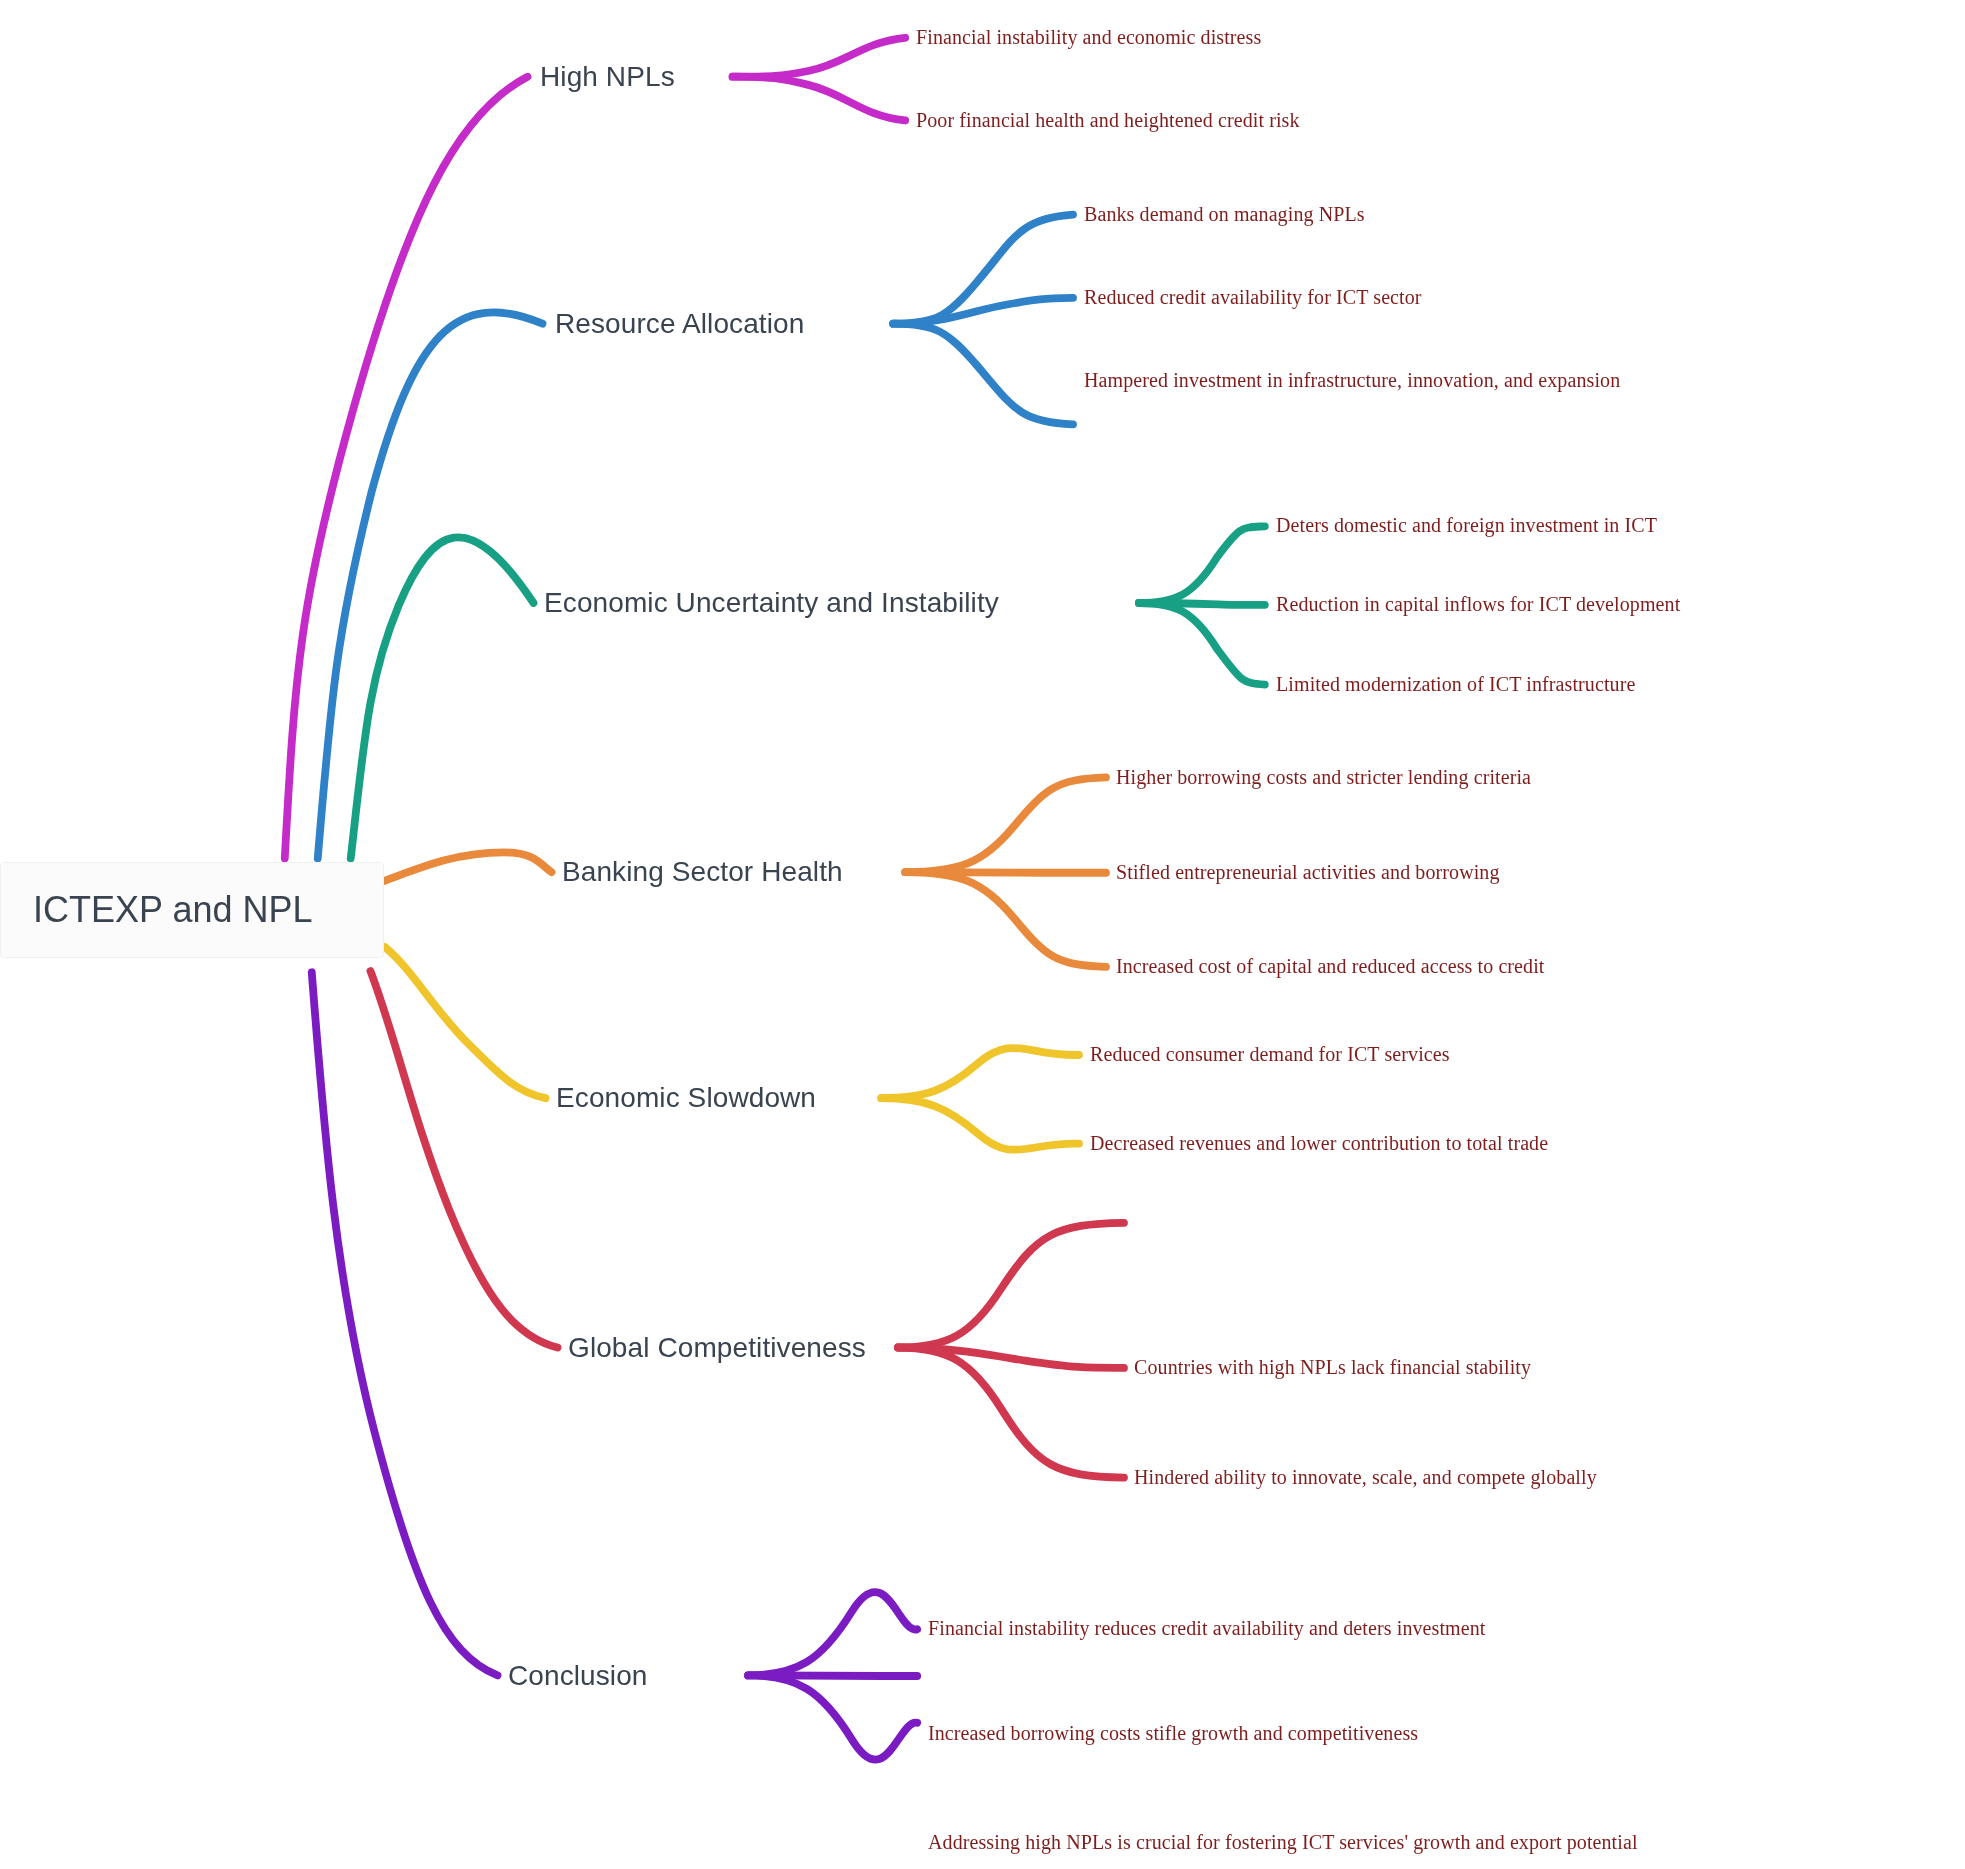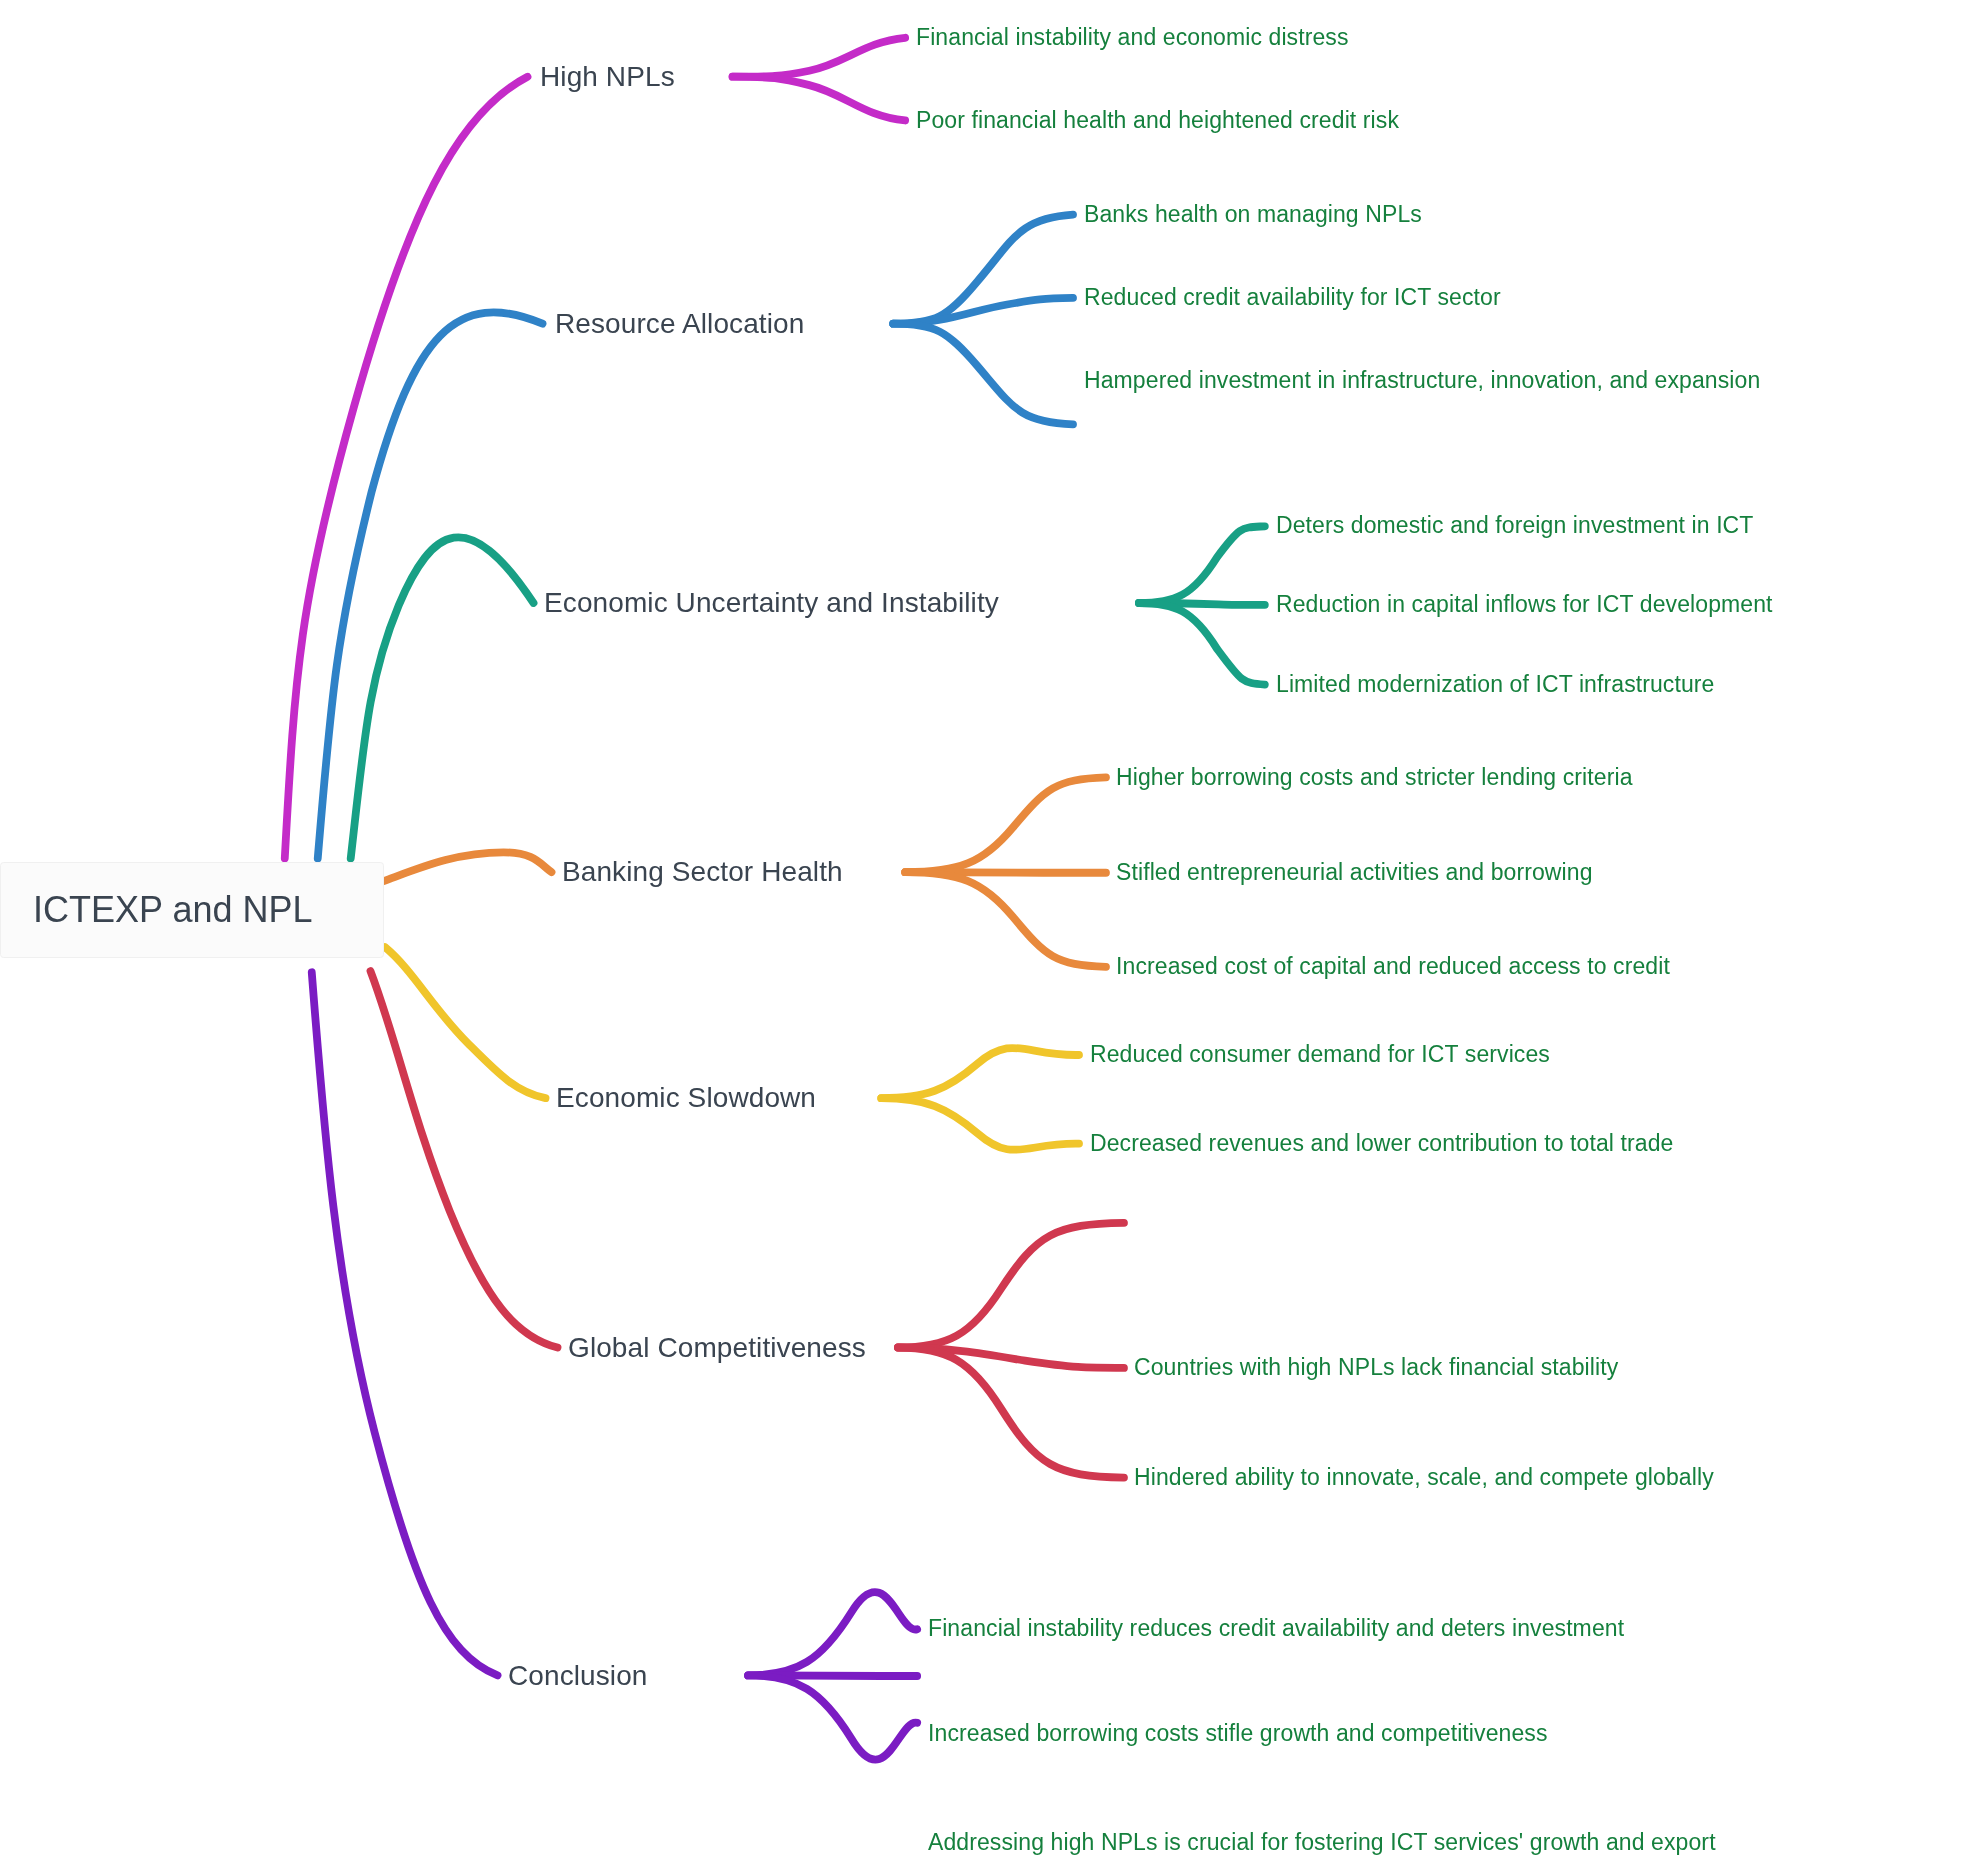--- a/index.html
+++ b/index.html
@@ -26,24 +26,25 @@
   .node-label {
     position: absolute;
     color: #3a4450;
     font-size: 28px;
     line-height: 42px;
     white-space: nowrap;
     letter-spacing: 0.1px;
   }
   .leaf-label {
     position: absolute;
-    color: #15803d;
-    font-size: 23px;
+    color: #7f1d1d;
+    font-size: 20px;
     line-height: 40px;
     letter-spacing: 0.1px;
+    font-family: Liberation Serif, serif;
   }
   .root-box {
     position: absolute;
     left: 0px;
     top: 862px;
     width: 384px;
     height: 96px;
     background: #fbfbfb;
     border: 1.2px solid #f0f0f0;
     border-radius: 3.6px;
@@ -104,21 +105,21 @@
 
   <div class="root-box">
     <span class="root-text">ICTEXP and NPL</span>
   </div>
 
   <div class="node-label" style="left:540px; top:56px;">High NPLs</div>
   <div class="leaf-label" style="left:916px; top:17px; width:599px;">Financial instability and economic distress</div>
   <div class="leaf-label" style="left:916px; top:100px; width:635px;">Poor financial health and heightened credit risk</div>
 
   <div class="node-label" style="left:555px; top:303px;">Resource Allocation</div>
-  <div class="leaf-label" style="left:1084px; top:194px; width:599px;">Banks health on managing NPLs</div>
+  <div class="leaf-label" style="left:1084px; top:194px; width:599px;">Banks demand on managing NPLs</div>
   <div class="leaf-label" style="left:1084px; top:277px; width:599px;">Reduced credit availability for ICT sector</div>
   <div class="leaf-label" style="left:1084px; top:360px; width:743px;">Hampered investment in infrastructure, innovation, and expansion</div>
 
   <div class="node-label" style="left:544px; top:582px;">Economic Uncertainty and Instability</div>
   <div class="leaf-label" style="left:1276px; top:505px; width:683px;">Deters domestic and foreign investment in ICT</div>
   <div class="leaf-label" style="left:1276px; top:584px; width:683px;">Reduction in capital inflows for ICT development</div>
   <div class="leaf-label" style="left:1276px; top:664px; width:683px;">Limited modernization of ICT infrastructure</div>
 
   <div class="node-label" style="left:562px; top:851px;">Banking Sector Health</div>
   <div class="leaf-label" style="left:1116px; top:757px; width:707px;">Higher borrowing costs and stricter lending criteria</div>

